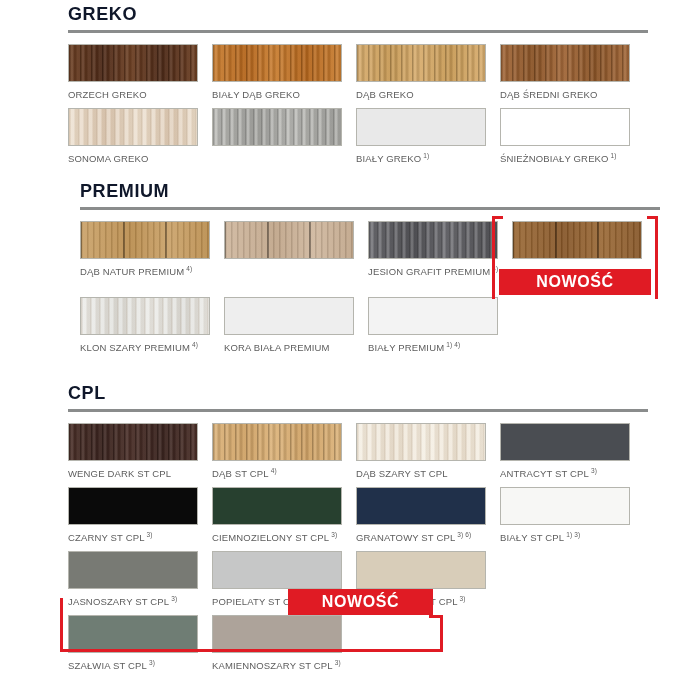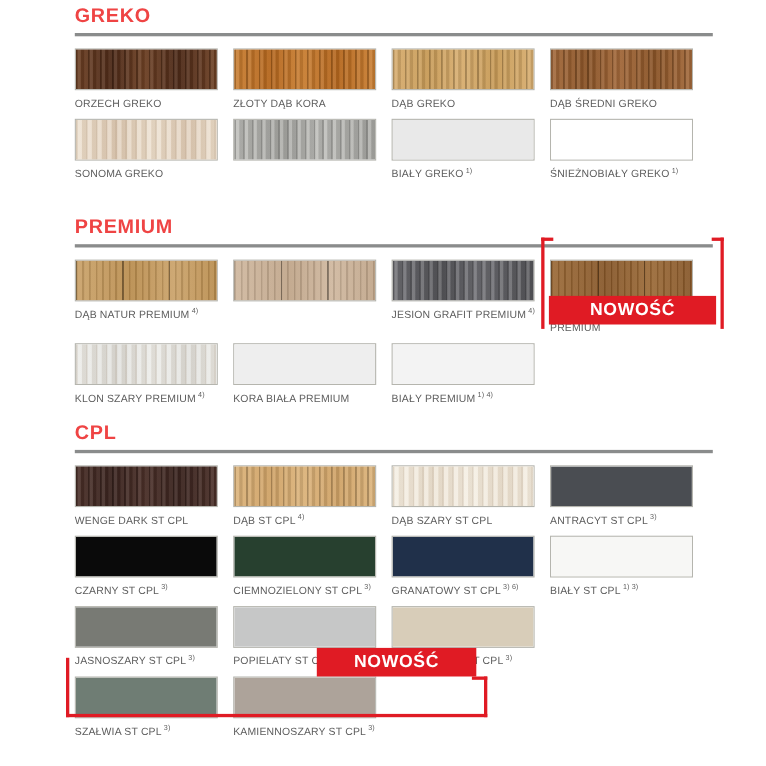--- a/index.html
+++ b/index.html
@@ -22,21 +22,21 @@
   
   .section {
     position: absolute;
     left: 60px;
     width: 596px;
   }
   .section-title {
     font-size: 18px;
     font-weight: bold;
     letter-spacing: 0.6px;
-    color: #ef4444;
+    color: #0f172a;
     line-height: 20px;
     padding-left: 8px;
   }
   .section-rule {
     height: 3px;
     background: #8a8c8c;
     margin-top: 6px;
     margin-left: 8px;
     width: 580px;
   }
@@ -129,21 +129,21 @@
           <div class="cell">
             <div class="swatch">
               <div class="grain" style="background:#4d2a18;background-image:repeating-linear-gradient(90deg,rgba(0,0,0,.22) 0px, rgba(0,0,0,.22) 1px, rgba(255,255,255,.10) 2px,rgba(255,255,255,.10) 4px, rgba(0,0,0,.10) 5px, rgba(0,0,0,.10) 7px,rgba(255,255,255,.05) 8px, rgba(255,255,255,.05) 11px),linear-gradient(90deg,#6d4024 0%,#4d2a18 26%,#6d4024 48%,#4d2a18 72%,#6d4024 100%);"></div>
             </div>
             <div class="cap">ORZECH GREKO</div>
           </div>
           <div class="cell">
             <div class="swatch">
               <div class="grain" style="background:#b4661d;background-image:repeating-linear-gradient(90deg,rgba(0,0,0,.22) 0px, rgba(0,0,0,.22) 1px, rgba(255,255,255,.10) 2px,rgba(255,255,255,.10) 4px, rgba(0,0,0,.10) 5px, rgba(0,0,0,.10) 7px,rgba(255,255,255,.05) 8px, rgba(255,255,255,.05) 11px),linear-gradient(90deg,#c97f33 0%,#b4661d 26%,#c97f33 48%,#b4661d 72%,#c97f33 100%);"></div>
             </div>
-            <div class="cap">ZŁOTY DĄB KORA</div>
+            <div class="cap">BIAŁY DĄB GREKO</div>
           </div>
           <div class="cell">
             <div class="swatch">
               <div class="grain" style="background:#c79a56;background-image:repeating-linear-gradient(90deg,rgba(0,0,0,.22) 0px, rgba(0,0,0,.22) 1px, rgba(255,255,255,.10) 2px,rgba(255,255,255,.10) 4px, rgba(0,0,0,.10) 5px, rgba(0,0,0,.10) 7px,rgba(255,255,255,.05) 8px, rgba(255,255,255,.05) 11px),linear-gradient(90deg,#d8ae70 0%,#c79a56 26%,#d8ae70 48%,#c79a56 72%,#d8ae70 100%);"></div>
             </div>
             <div class="cap">DĄB GREKO</div>
           </div>
           <div class="cell">
             <div class="swatch">
               <div class="grain" style="background:#8a5427;background-image:repeating-linear-gradient(90deg,rgba(0,0,0,.22) 0px, rgba(0,0,0,.22) 1px, rgba(255,255,255,.10) 2px,rgba(255,255,255,.10) 4px, rgba(0,0,0,.10) 5px, rgba(0,0,0,.10) 7px,rgba(255,255,255,.05) 8px, rgba(255,255,255,.05) 11px),linear-gradient(90deg,#a2683a 0%,#8a5427 26%,#a2683a 48%,#8a5427 72%,#a2683a 100%);"></div>
@@ -172,21 +172,21 @@
           <div class="cell">
             <div class="swatch">
               <div class="grain" style="background:#ffffff;"></div>
             </div>
             <div class="cap">ŚNIEŻNOBIAŁY GREKO<sup> 1)</sup></div>
           </div>
         </div>
       </div>
   </div>
 
-  <div class="section" id="sec-1" style="top:196px;">
+  <div class="section" id="sec-1" style="top:181px;margin-left:12px;">
     <div class="section-title">PREMIUM</div>
     <div class="section-rule"></div>
     <div class="grid">
         <div class="row">
           <div class="cell">
             <div class="swatch">
               <div class="grain" style="background:#b98c4d;background-image:linear-gradient(90deg, rgba(0,0,0,.30) 0 1px, transparent 1px 33%,rgba(0,0,0,.30) 33% 34%, transparent 34% 66%, rgba(0,0,0,.30) 66% 67%, transparent 67%),repeating-linear-gradient(90deg, rgba(0,0,0,.10) 0px, rgba(0,0,0,.10) 1px,rgba(255,255,255,.08) 2px, rgba(255,255,255,.08) 6px),linear-gradient(90deg,#caa269 0%,#b98c4d 40%,#caa269 70%,#b98c4d 100%);"></div>
             </div>
             <div class="cap">DĄB NATUR PREMIUM<sup> 4)</sup></div>
           </div>

